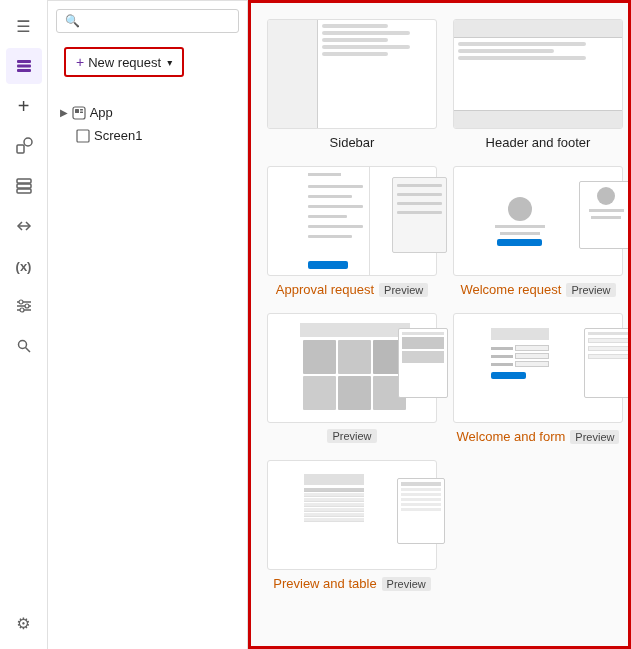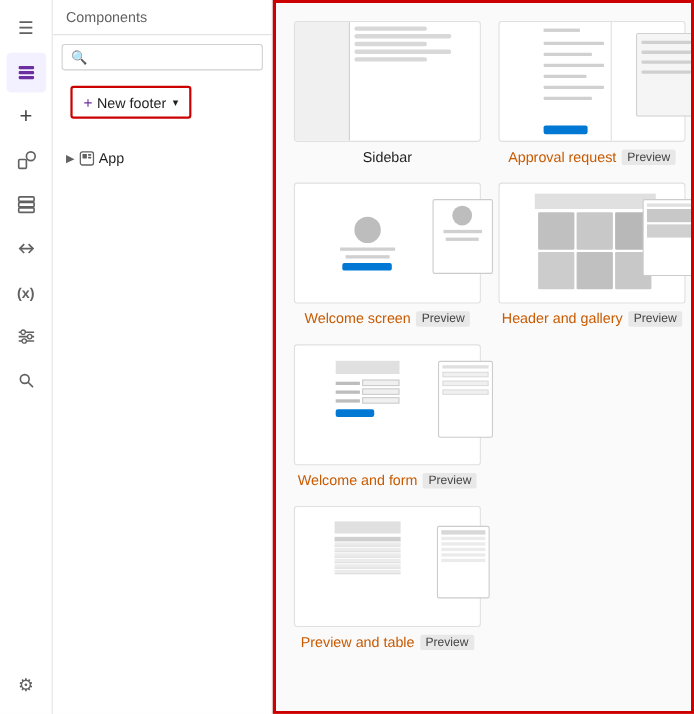--- a/index.html
+++ b/index.html
@@ -342,43 +342,48 @@
     <svg width="16" height="16" viewBox="0 0 16 16">
       <circle cx="6.5" cy="6.5" r="4" fill="none" stroke="#616161" stroke-width="1.5"></circle>
       <line x1="9.5" y1="9.5" x2="14" y2="14" stroke="#616161" stroke-width="1.5"></line>
     </svg>
   </div>
   <div class="toolbar-icon toolbar-bottom">⚙</div>
 </div>
 
 <div class="panel">
   <div class="tabs">
-    <div class="tab">Components</div>
   </div>
   <div class="search-box">
     <span class="search-icon-small">🔍</span>
   </div>
   <div style="margin: 2px 8px 8px 8px;">
     <button class="new-screen-btn">
       <span style="font-size:14px;font-weight:300;color:#6b2fa0;">+</span>
-      <span>New footer</span>
+      <span>New request</span>
       <span style="font-size:10px;margin-left:2px;">▾</span>
     </button>
   </div>
   <div class="tree-section">
     <div class="tree-item">
       <span class="chevron">▶</span>
       <svg width="14" height="14" viewBox="0 0 14 14">
         <rect x="1" y="1" width="12" height="12" rx="2" fill="none" stroke="#616161" stroke-width="1.2"></rect>
         <rect x="3" y="3" width="4" height="4" rx="0.5" fill="#616161"></rect>
         <rect x="8" y="3" width="3" height="1.5" rx="0.5" fill="#616161"></rect>
         <rect x="8" y="5.5" width="3" height="1.5" rx="0.5" fill="#616161"></rect>
       </svg>
       <span>App</span>
     </div>
+    <div class="tree-item tree-child">
+      <svg width="14" height="14" viewBox="0 0 14 14">
+        <rect x="1" y="1" width="12" height="12" rx="1" fill="none" stroke="#616161" stroke-width="1.2"></rect>
+      </svg>
+      <span>Screen1</span>
+    </div>
   </div>
 </div>
 
 <div class="main-content">
   <div class="screens-grid">
 
     <div class="screen-card">
       <div class="screen-thumbnail">
         <div class="thumb-sidebar">
           <div class="thumb-sidebar-left"></div>
@@ -389,20 +394,36 @@
             <div class="thumb-line medium"></div>
             <div class="thumb-line short"></div>
           </div>
         </div>
       </div>
       <div class="screen-label">
         <span>Sidebar</span>
       </div>
     </div>
 
+    <div class="screen-card">
+      <div class="screen-thumbnail">
+        <div class="thumb-header-footer">
+          <div class="thumb-header-bar"></div>
+          <div class="thumb-body">
+            <div class="thumb-line medium"></div>
+            <div class="thumb-line short"></div>
+            <div class="thumb-line medium"></div>
+          </div>
+          <div class="thumb-footer-bar"></div>
+        </div>
+      </div>
+      <div class="screen-label">
+        <span>Header and footer</span>
+      </div>
+    </div>
 
     <div class="screen-card">
       <div class="screen-thumbnail" style="overflow:visible;position:relative;">
         <div class="thumb-approval" style="width:105px;margin-left:5px;">
           <div class="thumb-approval-main">
             <div style="height:3px;background:#d0d0d0;width:60%;margin-bottom:4px;"></div>
             <div class="thumb-small-line"></div>
             <div class="thumb-small-line" style="width:80%;"></div>
             <div class="thumb-small-line"></div>
             <div class="thumb-small-line" style="width:70%;"></div>
@@ -434,21 +455,21 @@
             <div style="height:7px;width:45px;background:#0078d4;border-radius:2px;"></div>
           </div>
           <div style="position:absolute;right:-38px;top:5px;width:55px;height:75%;background:#fff;border:1px solid #ccc;border-radius:2px;display:flex;flex-direction:column;align-items:center;padding:5px;gap:4px;">
             <div style="width:18px;height:18px;border-radius:50%;background:#bdbdbd;"></div>
             <div style="height:3px;width:35px;background:#d0d0d0;"></div>
             <div style="height:3px;width:30px;background:#d0d0d0;"></div>
           </div>
         </div>
       </div>
       <div class="screen-label orange">
-        <span>Welcome screen</span>
+        <span>Welcome request</span>
         <span class="preview-badge">Preview</span>
       </div>
     </div>
 
     <div class="screen-card">
       <div class="screen-thumbnail" style="overflow:visible;position:relative;">
         <div style="display:flex;flex-direction:column;width:110px;margin-left:5px;height:90px;position:relative;">
           <div style="height:14px;background:#e0e0e0;width:100%;"></div>
           <div style="display:grid;grid-template-columns:1fr 1fr 1fr;gap:2px;padding:3px;flex:1;">
             <div style="background:#c0c0c0;border-radius:1px;"></div>
@@ -459,21 +480,20 @@
             <div style="background:#c8c8c8;border-radius:1px;"></div>
           </div>
           <div style="position:absolute;right:-38px;top:5px;width:50px;height:78%;background:#fff;border:1px solid #ccc;border-radius:2px;padding:3px;display:flex;flex-direction:column;gap:2px;">
             <div style="height:3px;background:#e0e0e0;"></div>
             <div style="height:12px;background:#c8c8c8;"></div>
             <div style="height:12px;background:#d0d0d0;"></div>
           </div>
         </div>
       </div>
       <div class="screen-label orange">
-        <span>Header and gallery</span>
         <span class="preview-badge">Preview</span>
       </div>
     </div>
 
     <div class="screen-card">
       <div class="screen-thumbnail" style="overflow:visible;position:relative;">
         <div style="display:flex;width:110px;margin-left:5px;height:90px;position:relative;">
           <div style="width:62%;display:flex;flex-direction:column;padding:5px;gap:2px;">
             <div style="height:12px;background:#e0e0e0;margin-bottom:3px;"></div>
             <div style="display:flex;gap:2px;align-items:center;">

